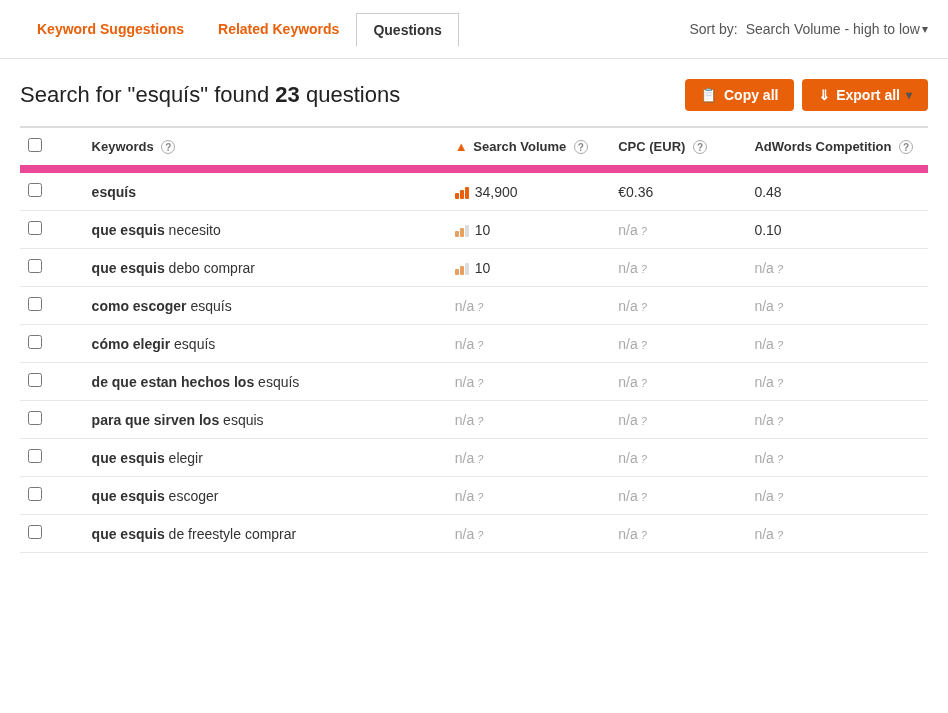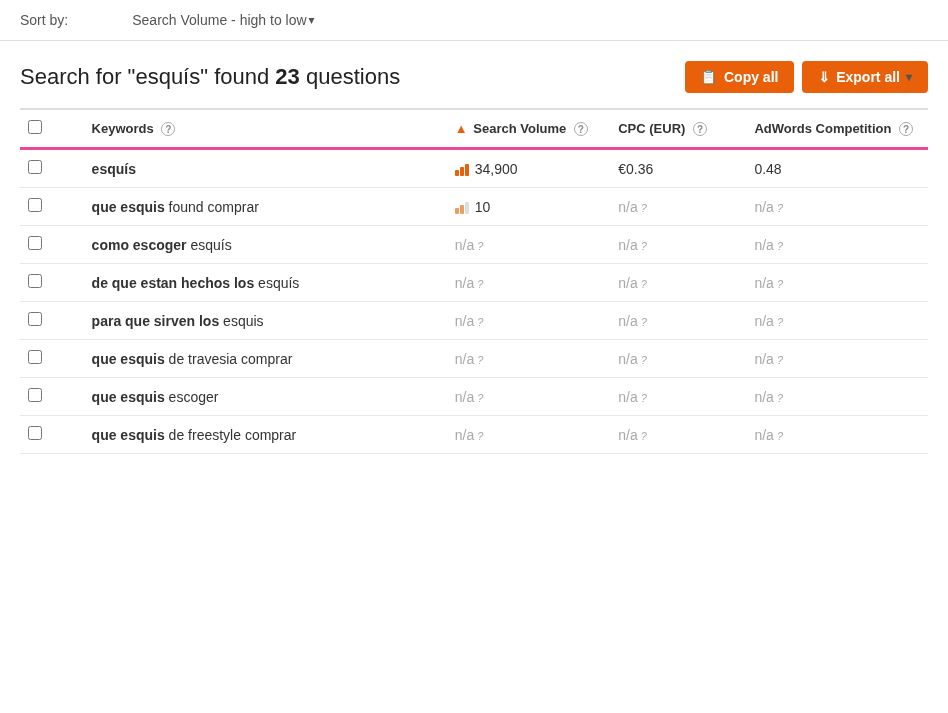--- a/index.html
+++ b/index.html
@@ -12,39 +12,39 @@
     .nav-tabs { display: flex; gap: 0; align-items: center; }
     .nav-tab {
       padding: 8px 16px; cursor: pointer; font-size: 14px; font-weight: 600;
       color: #e8600a; text-decoration: none; border: 1px solid transparent;
       background: none;
     }
     .nav-tab.active {
       color: #333; border: 1px solid #ccc; border-bottom: 1px solid #fff;
       background: #fff; position: relative; top: 1px;
     }
-    .sort-by { display: flex; align-items: center; gap: 20px; font-size: 14px; color: #555; }
-    .sort-dropdown { display: flex; align-items: center; gap: 2px; margin-left: 44px; }
+    .sort-by { display: flex; align-items: center; gap: 8px; font-size: 14px; color: #555; }
+    .sort-dropdown { display: flex; align-items: center; gap: 2px; }
 
     .header-section {
       padding: 20px 20px 15px 20px;
       display: flex; align-items: center; justify-content: space-between;
     }
     .header-title { font-size: 22px; font-weight: 400; color: #222; }
     .header-title strong { font-weight: 700; }
     .header-actions { display: flex; gap: 8px; }
     .btn-orange {
       background: #e8600a; color: #fff; border: none; padding: 8px 16px;
       border-radius: 4px; cursor: pointer; font-size: 14px; font-weight: 600;
       display: flex; align-items: center; gap: 6px;
     }
 
     .table-wrapper { padding: 0 20px; }
     table { width: 100%; border-collapse: collapse; }
-    thead tr { border-top: 2px solid #ddd; border-bottom: 3px solid #ec4899; }
+    thead tr { border-top: 2px solid #ddd; border-bottom: 8px solid #ec4899; }
     tbody tr { border-bottom: 1px solid #e8e8e8; }
 
     th {
       padding: 10px 8px; text-align: left; font-size: 13px; font-weight: 700;
       color: #333; white-space: nowrap;
     }
     td { padding: 10px 8px; font-size: 14px; color: #333; vertical-align: middle; }
 
     .col-check { width: 30px; }
     .col-keyword { width: 40%; }
@@ -77,20 +77,25 @@
 
     .na-text { color: #aaa; }
     .q-icon { color: #aaa; font-size: 11px; margin-left: 3px; }
 
     .dropdown-arrow { font-size: 12px; color: #555; }
   </style>
 </head>
 <body>
 
 <div class="top-nav">
+  <div class="nav-tabs">
+    <a class="nav-tab">Keyword Suggestions</a>
+    <a class="nav-tab" style="color:#e8600a;">Related Keywords</a>
+    <a class="nav-tab active">Questions</a>
+  </div>
   <div class="sort-by">
     <span>Sort by:</span>
     <div class="sort-dropdown">
       <span>Search Volume - high to low</span>
       <span class="dropdown-arrow"> ▾</span>
     </div>
   </div>
 </div>
 
 <div class="header-section">
@@ -145,53 +150,71 @@
           <td class="col-vol"><span class="vol-bar high">
               <span style="height:6px"></span>
               <span style="height:9px"></span>
               <span style="height:12px"></span>
             </span><span>34,900</span></td>
           <td class="col-cpc"><span>€0.36</span></td>
           <td class="col-comp"><span>0.48</span></td>
         </tr>
         <tr>
           <td class="col-check"><input type="checkbox" style=""></td>
-          <td class="col-keyword"><span class="bold-part">que esquis</span><span class="normal-part"> found comprar</span></td>
+          <td class="col-keyword"><span class="bold-part">que esquis</span><span class="normal-part"> necesito</span></td>
           <td class="col-vol"><span class="vol-bar med">
               <span style="height:6px"></span>
               <span style="height:9px"></span>
               <span style="height:12px;background:#ddd"></span>
             </span><span>10</span></td>
           <td class="col-cpc"><span class="na-text">n/a</span><i class="q-icon">?</i></td>
+          <td class="col-comp"><span>0.10</span></td>
+        </tr>
+        <tr>
+          <td class="col-check"><input type="checkbox" style=""></td>
+          <td class="col-keyword"><span class="bold-part">que esquis</span><span class="normal-part"> debo comprar</span></td>
+          <td class="col-vol"><span class="vol-bar med">
+              <span style="height:6px"></span>
+              <span style="height:9px"></span>
+              <span style="height:12px;background:#ddd"></span>
+            </span><span>10</span></td>
+          <td class="col-cpc"><span class="na-text">n/a</span><i class="q-icon">?</i></td>
           <td class="col-comp"><span class="na-text">n/a</span><i class="q-icon">?</i></td>
         </tr>
         <tr>
           <td class="col-check"><input type="checkbox" style=""></td>
           <td class="col-keyword"><span class="bold-part">como escoger</span><span class="normal-part"> esquís</span></td>
           <td class="col-vol"><span class="na-text">n/a</span><i class="q-icon">?</i></td>
           <td class="col-cpc"><span class="na-text">n/a</span><i class="q-icon">?</i></td>
           <td class="col-comp"><span class="na-text">n/a</span><i class="q-icon">?</i></td>
         </tr>
         <tr>
           <td class="col-check"><input type="checkbox" style=""></td>
+          <td class="col-keyword"><span class="bold-part">cómo elegir</span><span class="normal-part"> esquís</span></td>
+          <td class="col-vol"><span class="na-text">n/a</span><i class="q-icon">?</i></td>
+          <td class="col-cpc"><span class="na-text">n/a</span><i class="q-icon">?</i></td>
+          <td class="col-comp"><span class="na-text">n/a</span><i class="q-icon">?</i></td>
+        </tr>
+        <tr>
+          <td class="col-check"><input type="checkbox" style=""></td>
           <td class="col-keyword"><span class="bold-part">de que estan hechos los</span><span class="normal-part"> esquís</span></td>
           <td class="col-vol"><span class="na-text">n/a</span><i class="q-icon">?</i></td>
           <td class="col-cpc"><span class="na-text">n/a</span><i class="q-icon">?</i></td>
           <td class="col-comp"><span class="na-text">n/a</span><i class="q-icon">?</i></td>
         </tr>
         <tr>
           <td class="col-check"><input type="checkbox" style=""></td>
           <td class="col-keyword"><span class="bold-part">para que sirven los</span><span class="normal-part"> esquis</span></td>
           <td class="col-vol"><span class="na-text">n/a</span><i class="q-icon">?</i></td>
           <td class="col-cpc"><span class="na-text">n/a</span><i class="q-icon">?</i></td>
           <td class="col-comp"><span class="na-text">n/a</span><i class="q-icon">?</i></td>
         </tr>
         <tr>
           <td class="col-check"><input type="checkbox" style=""></td>
-          <td class="col-keyword"><span class="bold-part">que esquis</span><span class="normal-part"> de travesia comprar</span></td>
+          <td class="col-keyword"><span class="bold-part">que esquis</span><span class="normal-part"> elegir</span></td>
           <td class="col-vol"><span class="na-text">n/a</span><i class="q-icon">?</i></td>
           <td class="col-cpc"><span class="na-text">n/a</span><i class="q-icon">?</i></td>
           <td class="col-comp"><span class="na-text">n/a</span><i class="q-icon">?</i></td>
         </tr>
         <tr>
           <td class="col-check"><input type="checkbox" style=""></td>
           <td class="col-keyword"><span class="bold-part">que esquis</span><span class="normal-part"> escoger</span></td>
           <td class="col-vol"><span class="na-text">n/a</span><i class="q-icon">?</i></td>
           <td class="col-cpc"><span class="na-text">n/a</span><i class="q-icon">?</i></td>
           <td class="col-comp"><span class="na-text">n/a</span><i class="q-icon">?</i></td>

